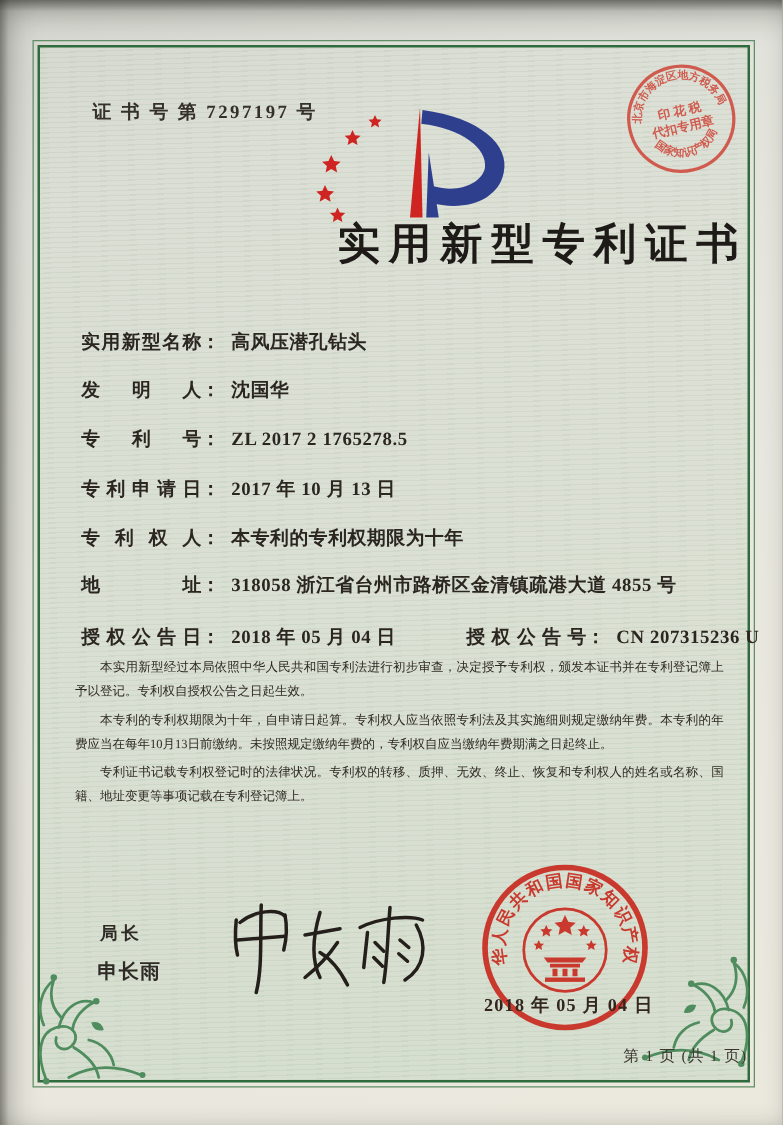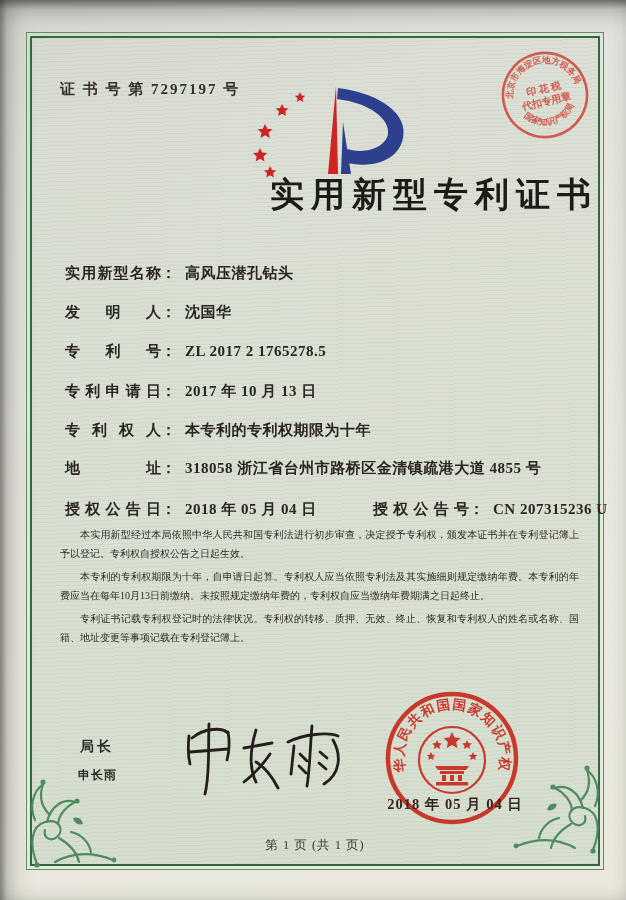--- a/index.html
+++ b/index.html
@@ -13,41 +13,41 @@
   .sheet::before{content:"";position:absolute;inset:0;pointer-events:none;
     background:linear-gradient(180deg,rgba(30,30,26,.38) 0,rgba(30,30,26,0) 9px),
                linear-gradient(90deg,rgba(30,30,26,.28) 0,rgba(30,30,26,0) 7px);}
   .frame{
     position:absolute;left:30px;top:36px;width:566px;height:826px;
     border:2.5px solid #2f6b3c;outline:1px solid #5e8d66;outline-offset:3px;
     background:
       repeating-linear-gradient(178deg,rgba(110,152,112,.10) 0 1px,rgba(0,0,0,0) 1px 4px),
       linear-gradient(180deg,rgba(205,214,196,.25) 0%,rgba(196,212,192,.38) 55%,rgba(190,210,190,.45) 100%);
   }
-  .certno{position:absolute;left:28px;top:42px;font-size:15px;font-weight:600;
+  .certno{position:absolute;left:42px;top:42px;font-size:15px;font-weight:600;
     letter-spacing:2px;color:#35302a;}
   .logo{position:absolute;left:200px;top:42px;}
   .title{position:absolute;left:0;top:134px;width:100%;text-align:right;
     font-size:34px;font-weight:bold;letter-spacing:7px;color:#1d1a17;}
   .frow{position:absolute;left:33px;font-size:15px;font-weight:600;white-space:nowrap;color:#2b2620;}
   .flabel{display:inline-block;width:96px;text-align:justify;text-align-last:justify;vertical-align:bottom;}
   .colon{display:inline-block;}
   .fval{margin-left:9px;letter-spacing:.5px;}
   .grant2{position:absolute;left:308px;top:0;}
   .paras{position:absolute;left:28px;top:488px;width:519px;font-size:10px;
     line-height:18.6px;text-align:justify;color:#2f2a24;}
   .paras p{margin:0 0 5px 0;text-indent:2em;}
   .director-title{position:absolute;left:48px;top:700px;font-size:14px;font-weight:600;letter-spacing:3px;}
-  .director-name{position:absolute;left:46px;top:729px;font-size:12px;font-weight:600;letter-spacing:1px;text-align:right;}
+  .director-name{position:absolute;left:46px;top:729px;font-size:16px;font-weight:600;letter-spacing:1px;text-align:right;}
   .signature{position:absolute;left:138px;top:678px;}
   .seal{position:absolute;left:325px;top:625px;}
   .seal-date{position:absolute;left:330px;top:757px;width:186px;text-align:center;
     font-size:14.5px;font-weight:bold;color:#33261f;letter-spacing:1px;}
   .taxstamp{position:absolute;left:452px;top:-4px;transform:rotate(-13deg);}
-  .footer{position:absolute;left:0;top:799px;width:100%;text-align:center;
+  .footer{position:absolute;left:0;top:799px;width:100%;text-align:right;
     font-size:12.5px;letter-spacing:1px;color:#3a352f;}
   .orn{position:absolute;}
   .orn-bl{left:-7px;top:736px;}
   .orn-br{right:-7px;top:722px;transform:scaleX(-1);}
 </style>
 </head>
 <body>
 
 <div class="sheet">
   <div class="frame">

